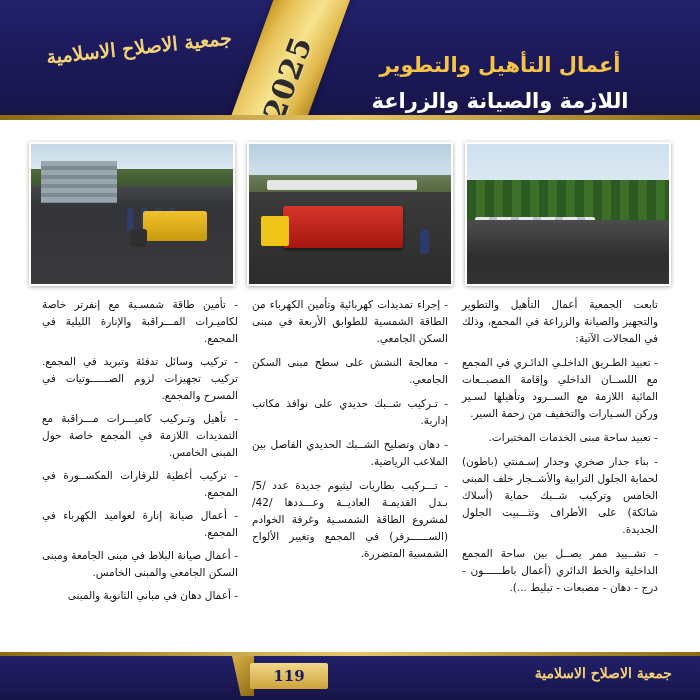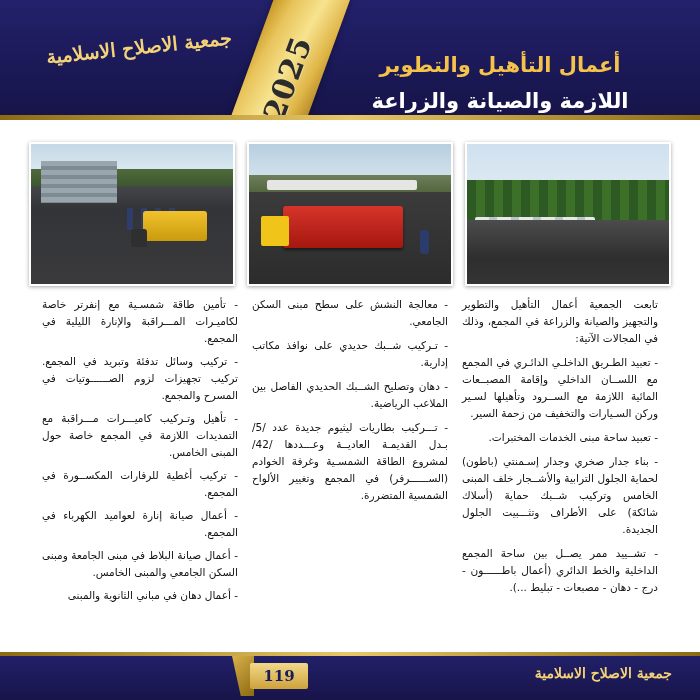--- a/index.html
+++ b/index.html
@@ -232,21 +232,21 @@
   }
   .footer-gold-bar {
     position: absolute;
     top: 0; left: 0; width: 700px; height: 4px;
     background: linear-gradient(90deg,#8c6a12,#e7c767,#8c6a12);
   }
   .page-num {
     position: absolute;
     top: 11px;
     left: 250px;
-    width: 58px;
+    width: 78px;
     height: 26px;
     background: linear-gradient(180deg,#f2d98a,#cda23b);
     color: #1a1a5c;
     font-size: 15px;
     font-weight: bold;
     display: flex;
     align-items: center;
     justify-content: center;
     border-radius: 2px;
     font-family: "DejaVu Serif", serif;
@@ -310,20 +310,21 @@
 
   <div class="col">
     <p>تابعت الجمعية أعمال التأهيل والتطوير والتجهيز والصيانة والزراعة في المجمع، وذلك في المجالات الآتية:</p>
     <p>- تعبيد الطـريق الداخلـي الدائـري في المجمع مع اللســان الداخلي وإقامة المصبــعات المائية اللازمة مع الســرود وتأهيلها لسـير وركن السـيارات والتخفيف من زحمة السير.</p>
     <p>- تعبيد ساحة مبنى الخدمات المختبرات.</p>
     <p>- بناء جدار صخري وجدار إسـمنتي (باطون) لحماية الجلول الترابية والأشــجار خلف المبنى الخامس وتركيب شــبك حماية (أسلاك شائكة) على الأطراف وتثـــبيت الجلول الجديدة.</p>
     <p>- تشــييد ممر يصــل بين ساحة المجمع الداخلية والخط الدائري (أعمال باطــــــون - درج - دهان - مصبعات - تبليط ...).</p>
   </div>
 
   <div class="col">
+    <p>- إجراء تمديدات كهربائية وتأمين الكهرباء من الطاقة الشمسية للطوابق الأربعة في مبنى السكن الجامعي.</p>
     <p>- معالجة النشش على سطح مبنى السكن الجامعي.</p>
     <p>- تـركيب شــبك حديدي على نوافذ مكاتب إدارية.</p>
     <p>- دهان وتصليح الشــبك الحديدي الفاصل بين الملاعب الرياضية.</p>
     <p>- تـــركيب بطاريات ليثيوم جديدة عدد /5/ بـدل القديمـة العاديــة وعـــددها /42/ لمشروع الطاقة الشمسـية وغرفة الخوادم (الســــــرفر) في المجمع وتغيير الألواح الشمسية المتضررة.</p>
   </div>
 
   <div class="col">
     <p class="tight">- تأمين طاقة شمسـية مع إنفرتر خاصة لكاميـرات المـــراقبة والإنارة الليلية في المجمع.</p>
     <p class="tight">- تركيب وسائل تدفئة وتبريد في المجمع. تركيب تجهيزات لزوم الصــــــوتيات في المسرح والمجمع.</p>
     <p class="tight">- تأهيل وتـركيب كاميـــرات مـــراقبة مع التمديدات اللازمة في المجمع خاصة حول المبنى الخامس.</p>

